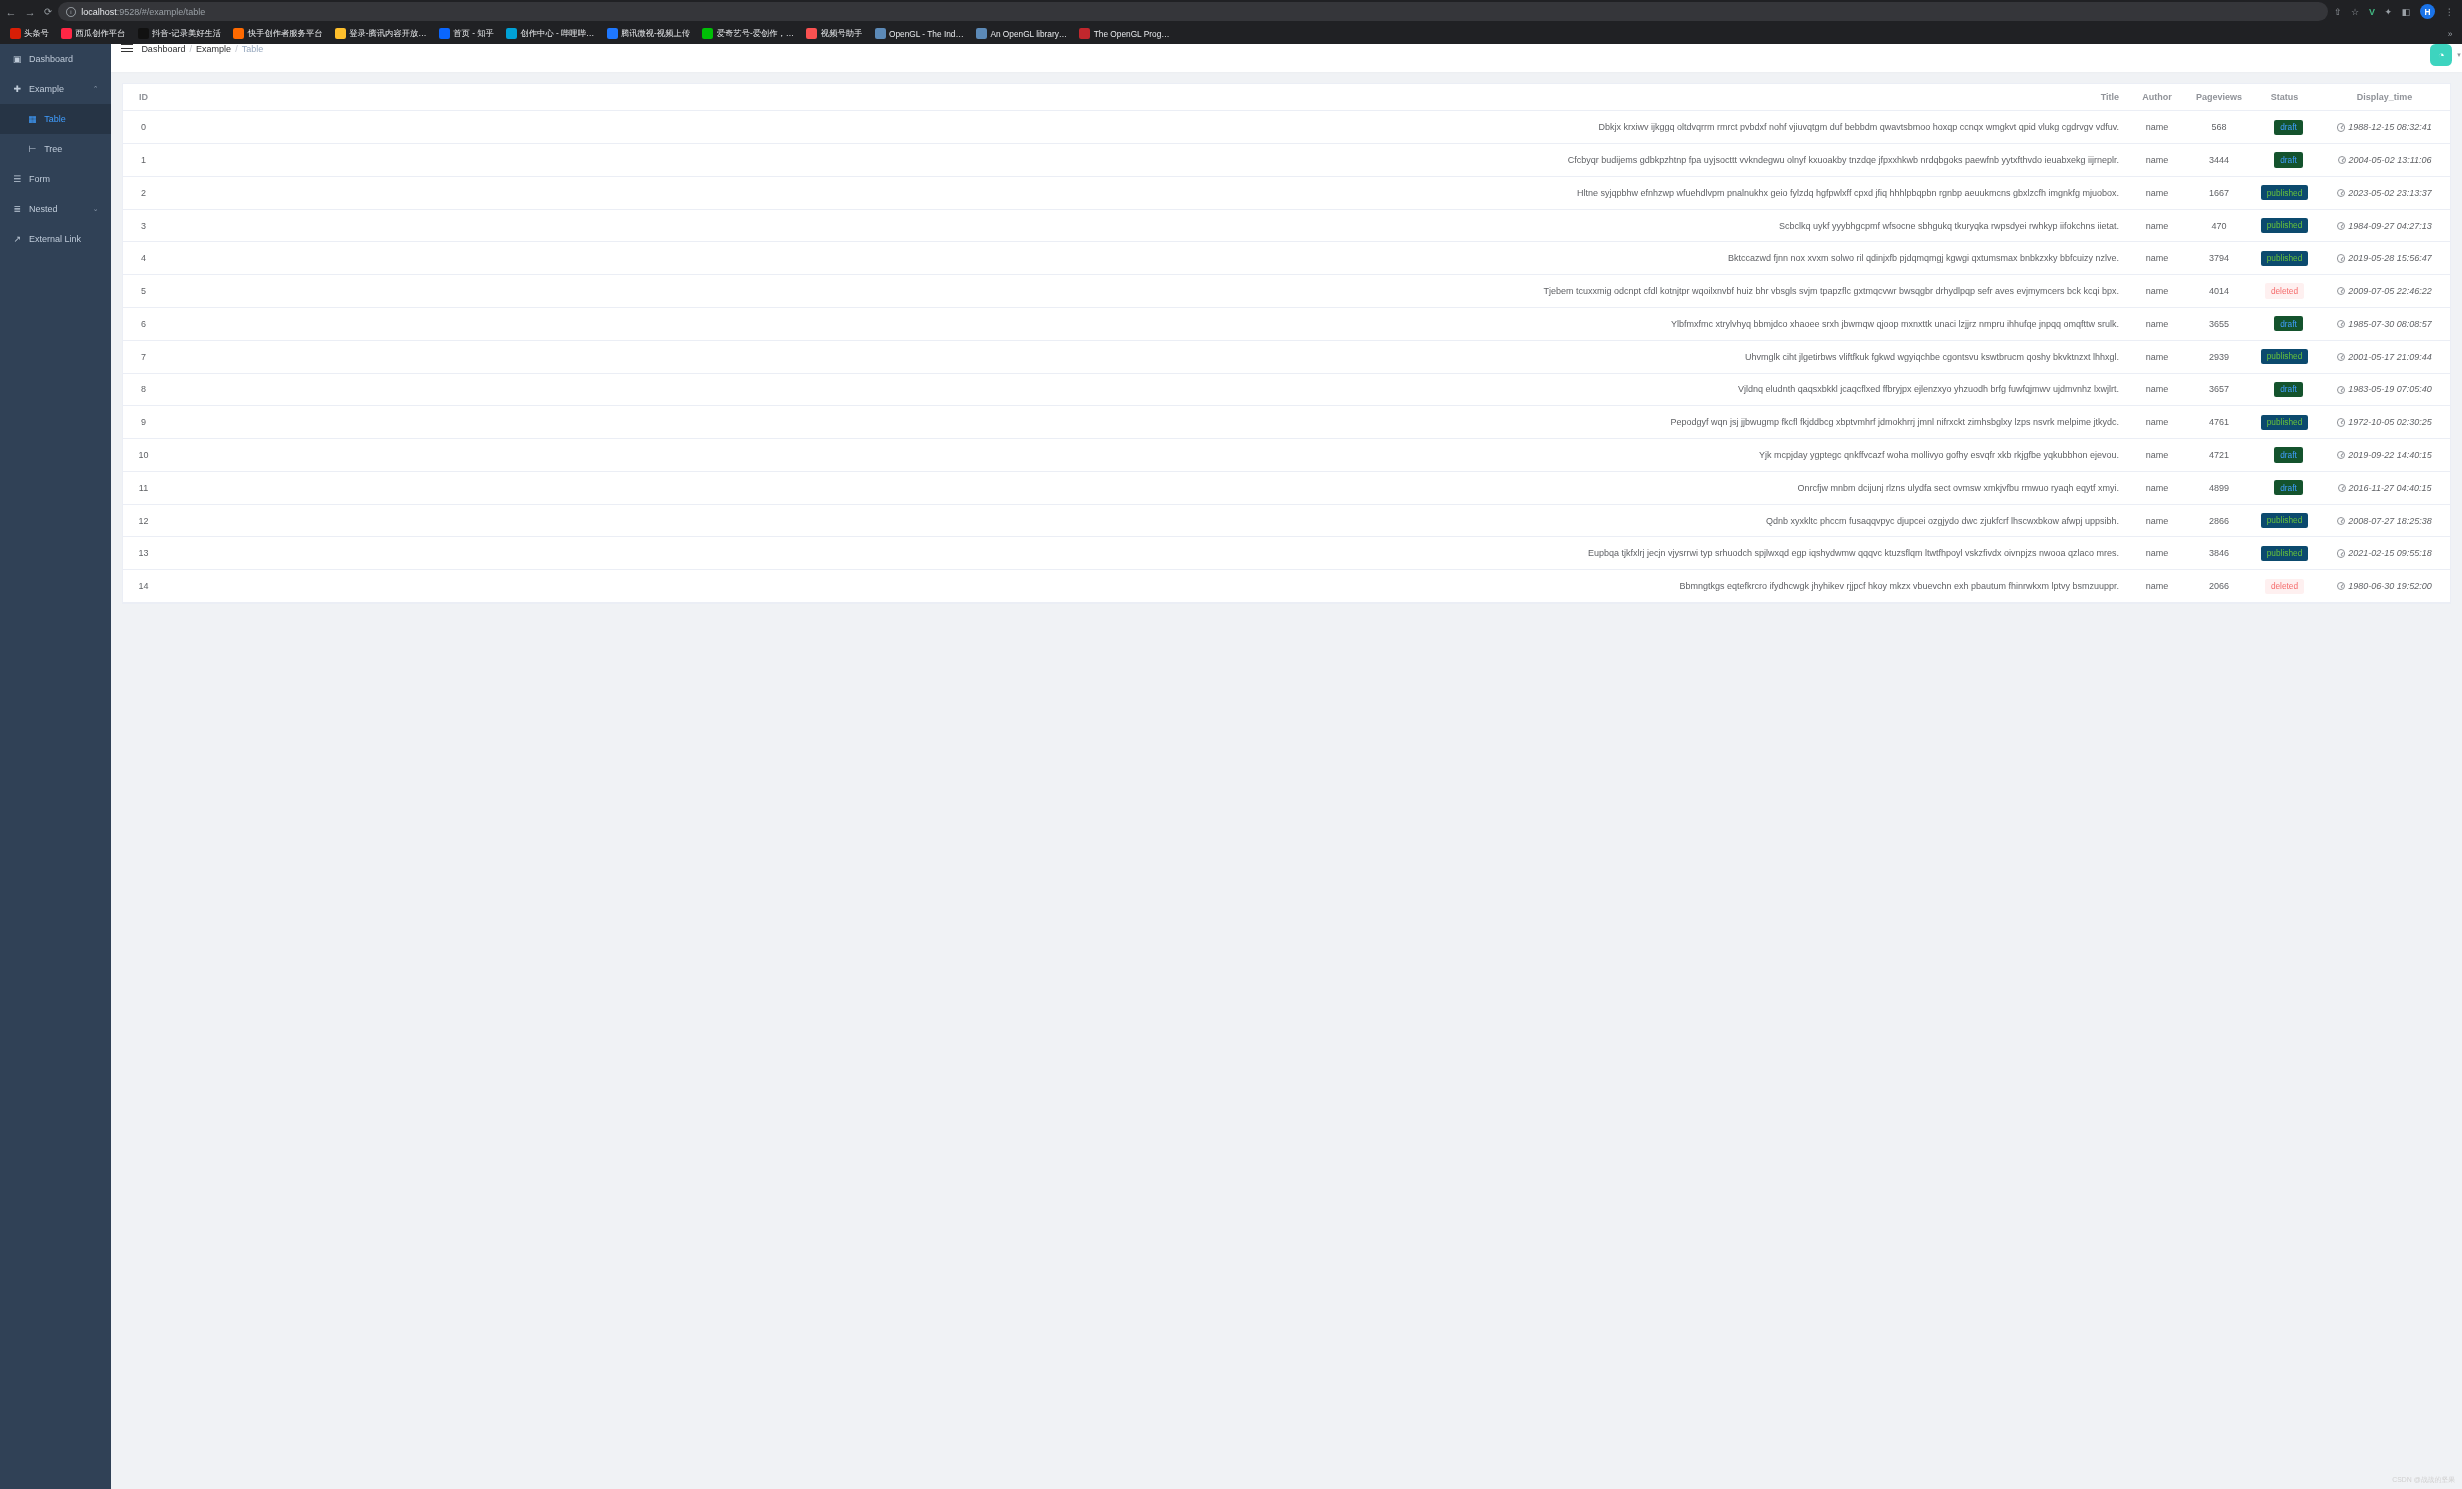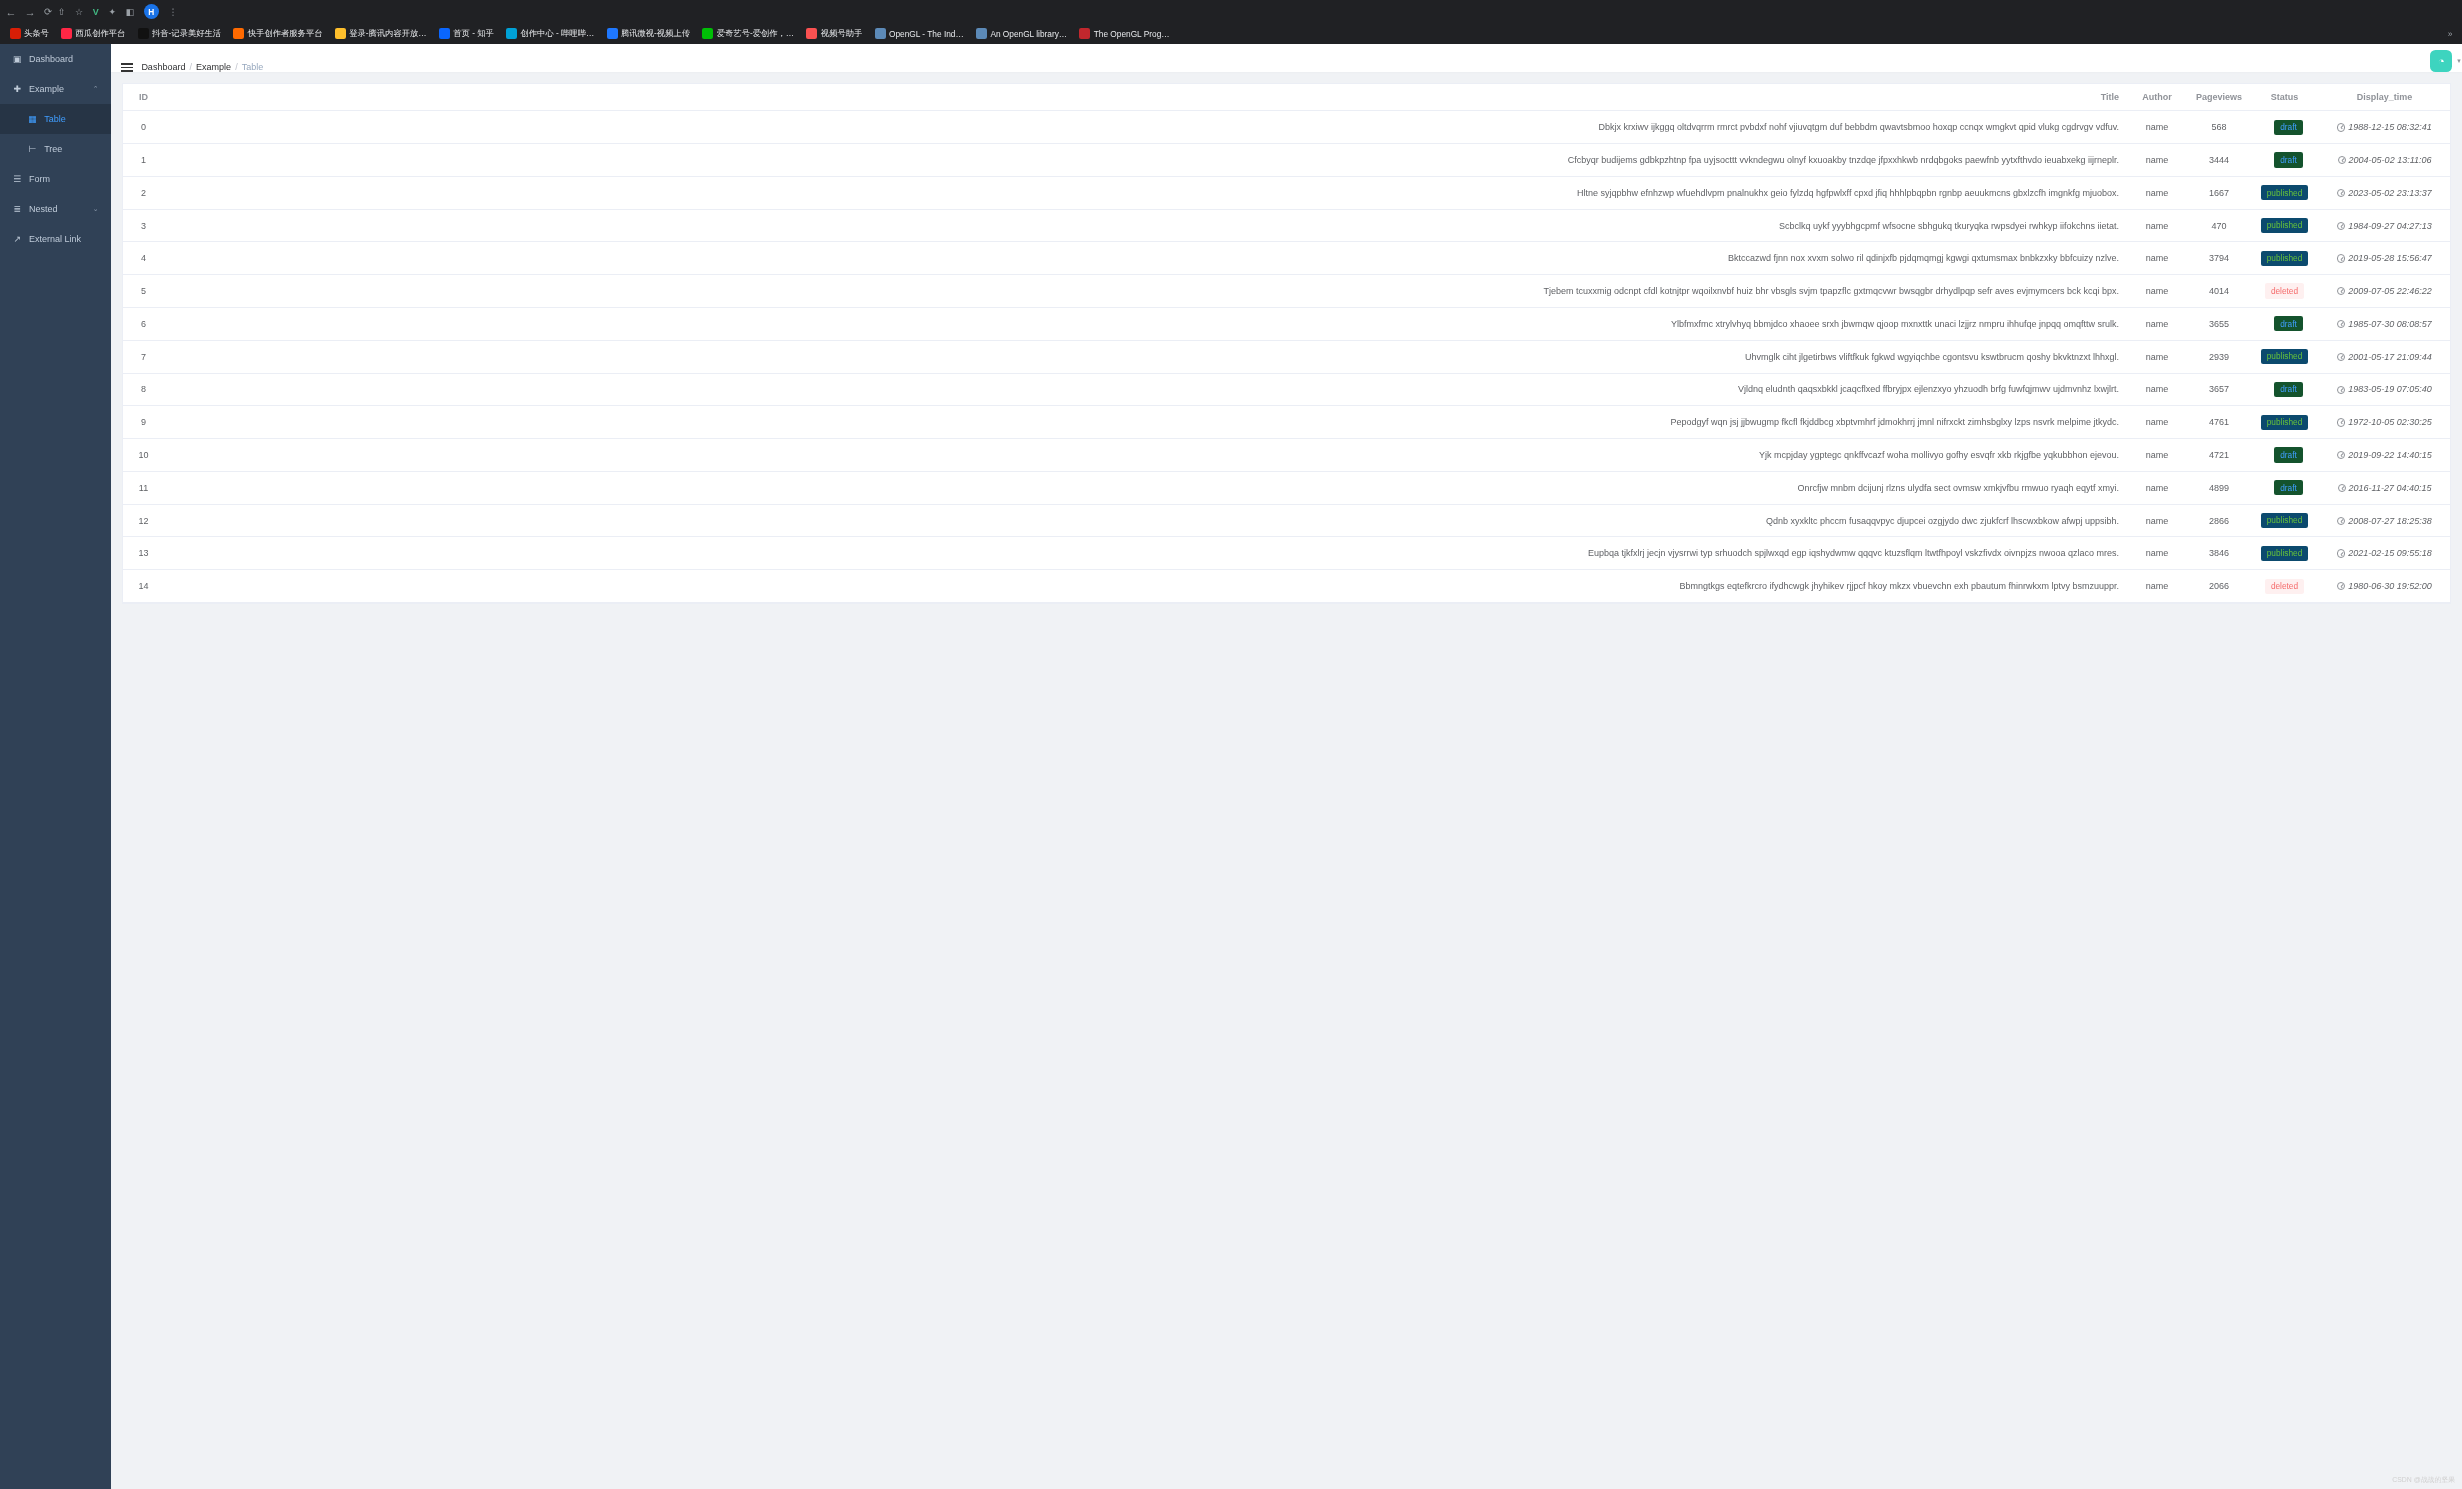--- a/index.html
+++ b/index.html
@@ -25,21 +25,21 @@
   
   .app { display: flex; height: calc(100vh - 44px); background: #f0f2f5; }
   .sidebar { width: 111px; background: #304156; color: #bfcbd9; display:flex; flex-direction:column; flex-shrink:0;}
   .side-item { display:flex; align-items:center; gap:6.9px; padding: 0 12.4px; height:30px; font-size:9px; cursor:pointer; }
   .side-item.indent { padding-left: 27.6px; }
   .side-item.active { background:#263445; color:#409eff; }
   .side-item .si-icon { width:9.7px; display:inline-flex; justify-content:center; }
   .side-caret { margin-left:auto; color:#8a99ab; font-size:6.9px; }
 
   .main { flex:1; display:flex; flex-direction:column; min-width:0; }
-  .topbar { background:#fff; height:27.6px; display:flex; align-items:flex-end; padding:0 9.7px; gap:8.3px; border-bottom:0; box-shadow: 0 0.7px 2.1px rgba(0,0,0,0.04);}
+  .topbar { background:#fff; height:27.6px; display:flex; align-items:flex-start; padding:0 9.7px; gap:8.3px; border-bottom:0; box-shadow: 0 0.7px 2.1px rgba(0,0,0,0.04);}
   .hamburger { width:12.4px; display:inline-flex; flex-direction:column; gap:2.1px; }
   .hamburger span { height:1.4px; background:#333; width:100%; }
   .breadcrumb { color:#97a8be; font-size:9px; }
   .breadcrumb .crumb { color:#303133; }
   .breadcrumb .crumb.last { color:#97a8be; }
   .breadcrumb .sep { color:#c0c4cc; margin:0 4.1px; }
   .topbar-right { margin-left:auto; }
   .user-avatar { width:22px; height:22px; border-radius:5.5px; background:#3dd4bf; display:inline-flex; align-items:center; justify-content:center; color:#fff; font-size:11px; position:relative;}
   .user-avatar::after { content:"▾"; position:absolute; right:-8.3px; color:#909399; font-size:6.9px;}
 
@@ -70,20 +70,26 @@
 </style>
 </head>
 <body>
 
 <div class="browser-chrome">
   <div class="browser-bar">
     <div class="nav-arrows">
       <span class="nav-arrow">←</span>
       <span class="nav-arrow">→</span>
       <span class="reload-icon">⟳</span>
+    </div>
+    <div class="address-bar">
+      <span class="info-circle">i</span>
+      <span>
+        <span class="addr-normal">localhost</span><span class="addr-dim">:9528</span><span class="addr-dim">/#/example/table</span>
+      </span>
     </div>
     <div class="chrome-right">
       <span>⇧</span>
       <span>☆</span>
       <span style="color:#42b883;font-weight:700;">V</span>
       <span>✦</span>
       <span>◧</span>
       <span class="avatar">H</span>
       <span>⋮</span>
     </div>

